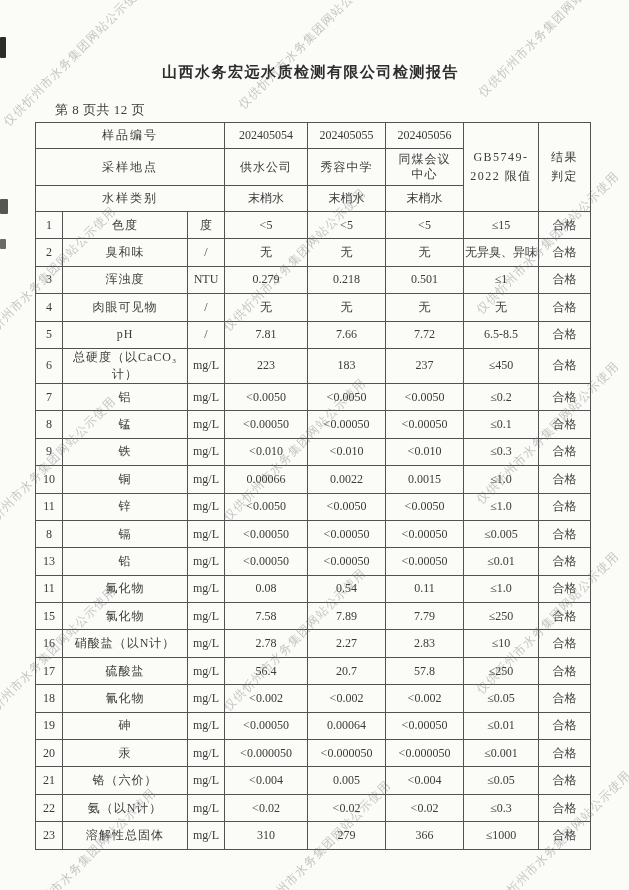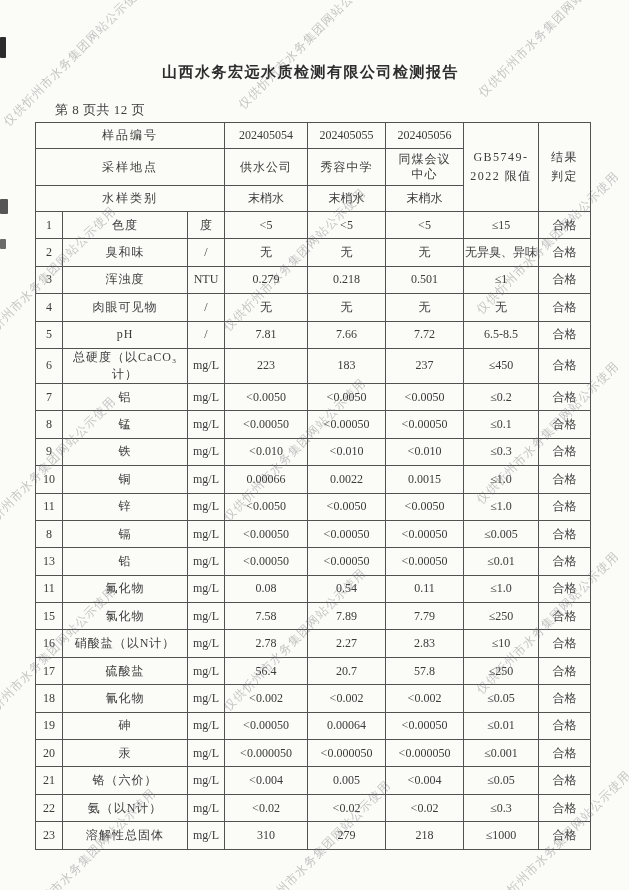--- a/index.html
+++ b/index.html
@@ -345,21 +345,21 @@
       <td>≤0.3</td>
       <td>合格</td>
     </tr>
 
     <tr class="data">
       <td>23</td>
       <td class="pname">溶解性总固体</td>
       <td>mg/L</td>
       <td>310</td>
       <td>279</td>
-      <td>218</td>
+      <td>366</td>
       <td>≤1000</td>
       <td>合格</td>
     </tr>
   </tbody>
   </table>
 
   <div class="wm-layer" id="wm-layer">
       <div class="wm" style="left: 75px; top: 55px;">仅供忻州市水务集团网站公示使用</div>
       <div class="wm" style="left: 310px; top: 38px;">仅供忻州市水务集团网站公示使用</div>
       <div class="wm" style="left: 550px; top: 26px;">仅供忻州市水务集团网站公示使用</div>

